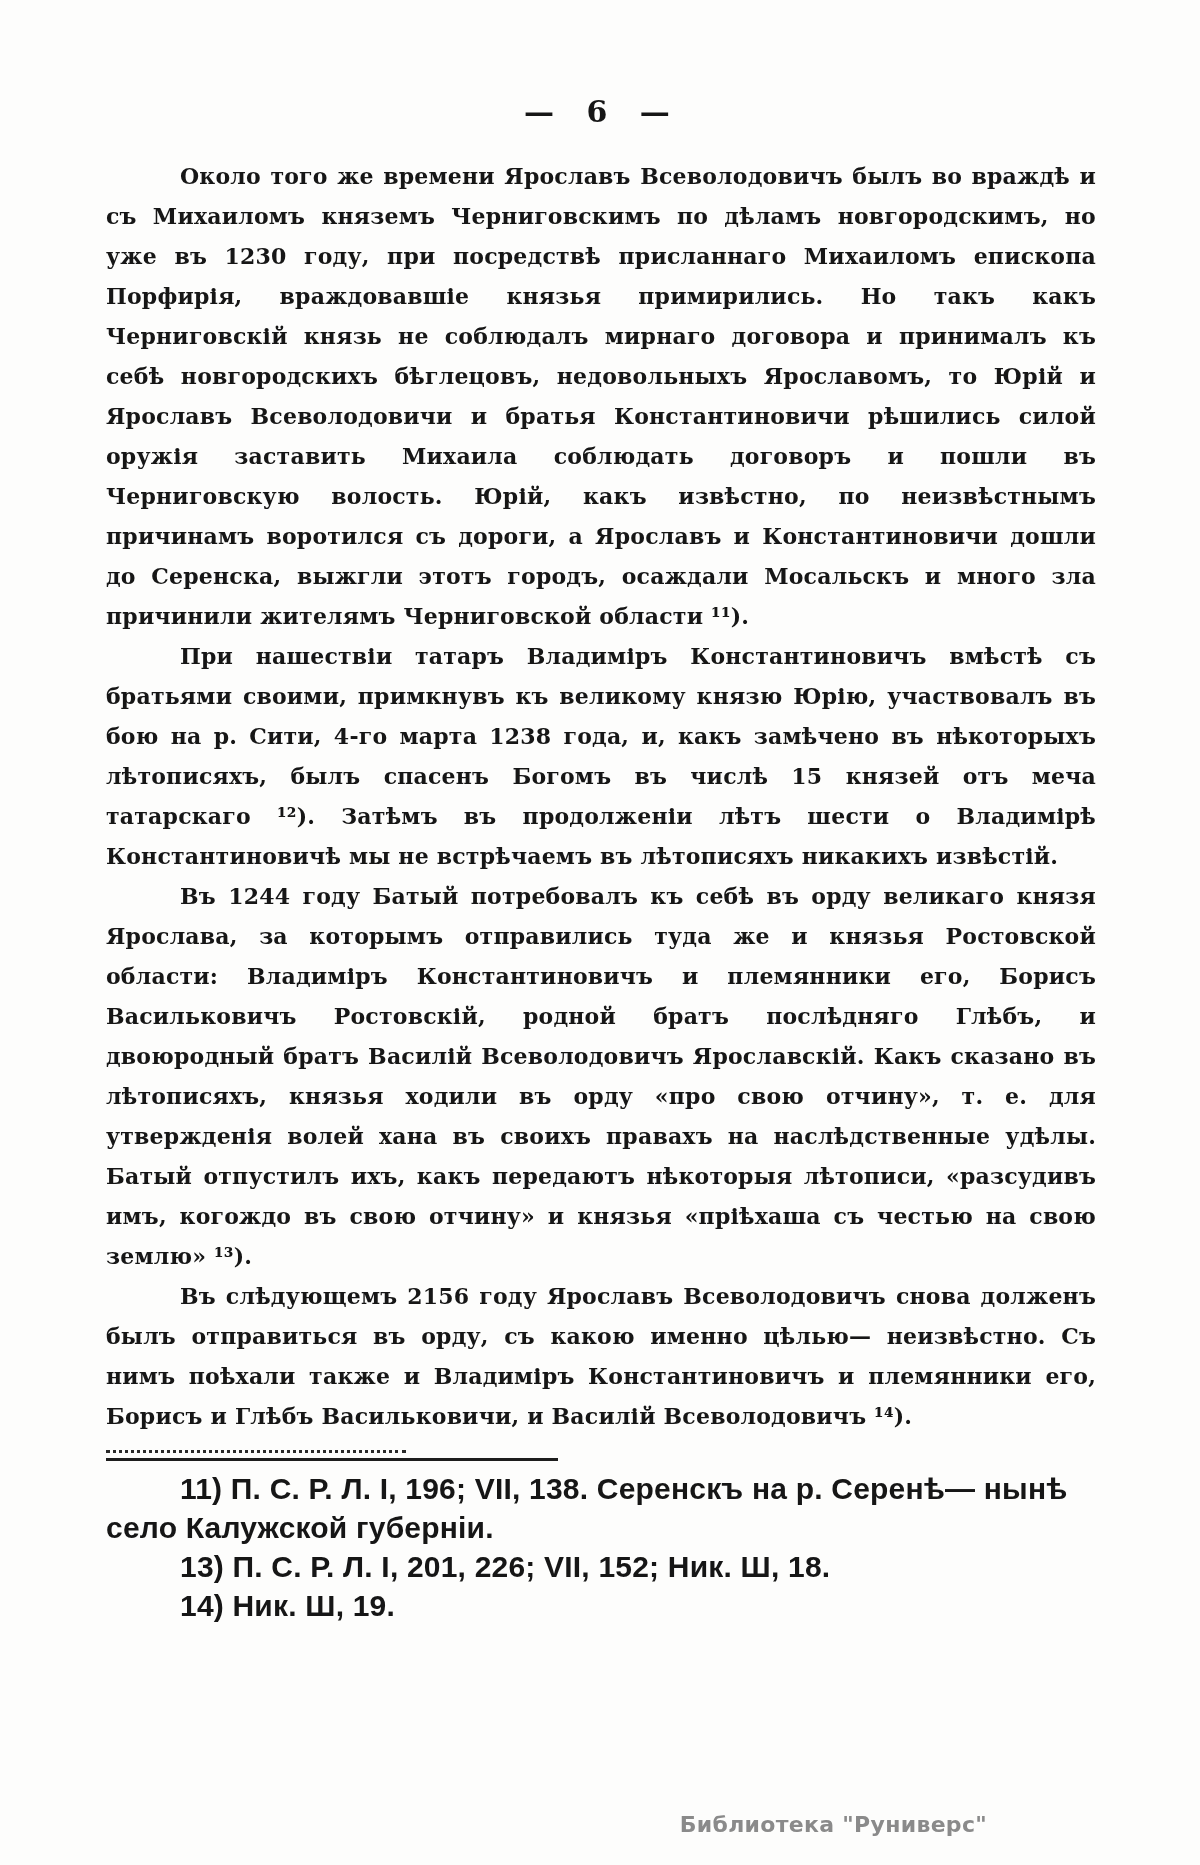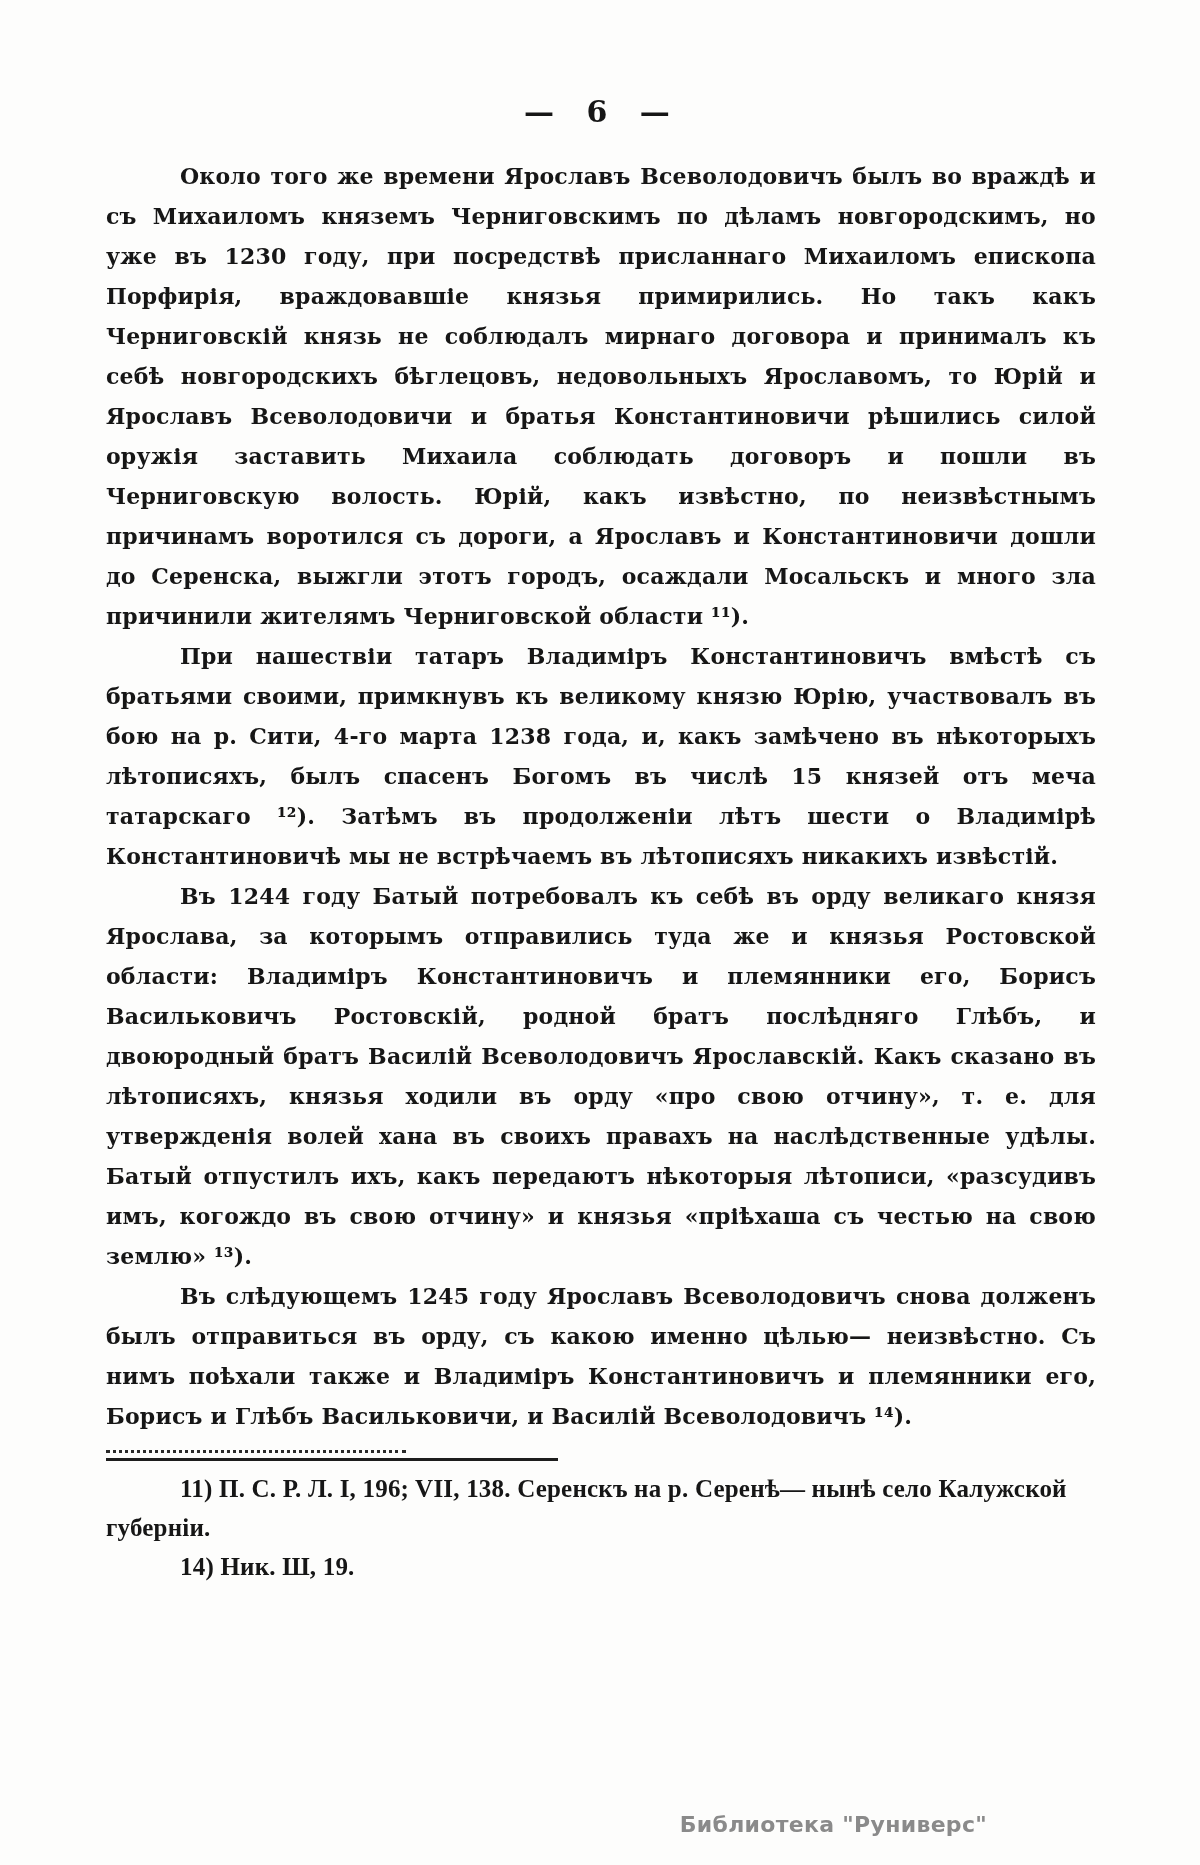--- a/index.html
+++ b/index.html
@@ -57,23 +57,23 @@
     height: 0;
     border-top: 3px solid #1d1d1d;
   }
   .footnotes {
     margin-top: 6px;
   }
   .footnote {
     margin: 0;
     text-indent: 74px;
     text-align: left;
-    font-family: Liberation Serif, serif;
+    font-family: Liberation Sans, sans-serif;
     font-weight: bold;
-    font-size: 25px;
+    font-size: 30px;
     line-height: 39px;
     letter-spacing: 0.2px;
   }
   .watermark {
     position: absolute;
     right: 213px;
     bottom: 28px;
     font-family: "DejaVu Sans", "Liberation Sans", sans-serif;
     font-weight: bold;
     font-size: 22px;
@@ -87,30 +87,31 @@
 <div class="page">
 
   <div class="page-number">— 6 —</div>
 
   <div class="content-flow">
 
     <div class="body-text">
       <p class="para">Около того же времени Ярославъ Всеволодовичъ былъ во враждѣ и съ Михаиломъ княземъ Черниговскимъ по дѣламъ новгородскимъ, но уже въ 1230 году, при посредствѣ присланнаго Михаиломъ епископа Порфирія, враждовавшіе князья примирились. Но такъ какъ Черниговскій князь не соблюдалъ мирнаго договора и принималъ къ себѣ новгородскихъ бѣглецовъ, недовольныхъ Ярославомъ, то Юрій и Ярославъ Всеволодовичи и братья Константиновичи рѣшились силой оружія заставить Михаила соблюдать договоръ и пошли въ Черниговскую волость. Юрій, какъ извѣстно, по неизвѣстнымъ причинамъ воротился съ дороги, а Ярославъ и Константиновичи дошли до Серенска, выжгли этотъ городъ, осаждали Мосальскъ и много зла причинили жителямъ Черниговской области ¹¹).</p>
       <p class="para">При нашествіи татаръ Владиміръ Константиновичъ вмѣстѣ съ братьями своими, примкнувъ къ великому князю Юрію, участвовалъ въ бою на р. Сити, 4-го марта 1238 года, и, какъ замѣчено въ нѣкоторыхъ лѣтописяхъ, былъ спасенъ Богомъ въ числѣ 15 князей отъ меча татарскаго ¹²). Затѣмъ въ продолженіи лѣтъ шести о Владимірѣ Константиновичѣ мы не встрѣчаемъ въ лѣтописяхъ никакихъ извѣстій.</p>
       <p class="para">Въ 1244 году Батый потребовалъ къ себѣ въ орду великаго князя Ярослава, за которымъ отправились туда же и князья Ростовской области: Владиміръ Константиновичъ и племянники его, Борисъ Васильковичъ Ростовскій, родной братъ послѣдняго Глѣбъ, и двоюродный братъ Василій Всеволодовичъ Ярославскій. Какъ сказано въ лѣтописяхъ, князья ходили въ орду «про свою отчину», т. е. для утвержденія волей хана въ своихъ правахъ на наслѣдственные удѣлы. Батый отпустилъ ихъ, какъ передаютъ нѣкоторыя лѣтописи, «разсудивъ имъ, когождо въ свою отчину» и князья «пріѣхаша съ честью на свою землю» ¹³).</p>
-      <p class="para">Въ слѣдующемъ 1245 году Ярославъ Всеволодовичъ снова долженъ былъ отправиться въ орду, съ какою именно цѣлью— неизвѣстно. Съ нимъ поѣхали также и Владиміръ Константиновичъ и племянники его, Борисъ и Глѣбъ Васильковичи, и Василій Всеволодовичъ ¹⁴).</p>
+      <p class="para">Въ слѣдующемъ 2156 году Ярославъ Всеволодовичъ снова долженъ былъ отправиться въ орду, съ какою именно цѣлью— неизвѣстно. Съ нимъ поѣхали также и Владиміръ Константиновичъ и племянники его, Борисъ и Глѣбъ Васильковичи, и Василій Всеволодовичъ ¹⁴).</p>
     </div>
 
     <div class="footnote-separator">
       <div class="sep-dotted"></div>
       <div class="sep-solid"></div>
     </div>
 
     <div class="footnotes">
       <p class="footnote">11) П. С. Р. Л. I, 196; VII, 138. Серенскъ на р. Серенѣ— нынѣ село Калужской губерніи.</p>
+      <p class="footnote">13) П. С. Р. Л. I, 201, 226; VII, 152; Ник. Ш, 18.</p>
       <p class="footnote">14) Ник. Ш, 19.</p>
     </div>
 
   </div>
 
   <div class="watermark">Библиотека "Руниверс"</div>
 
 </div>
 
 </body></html>

